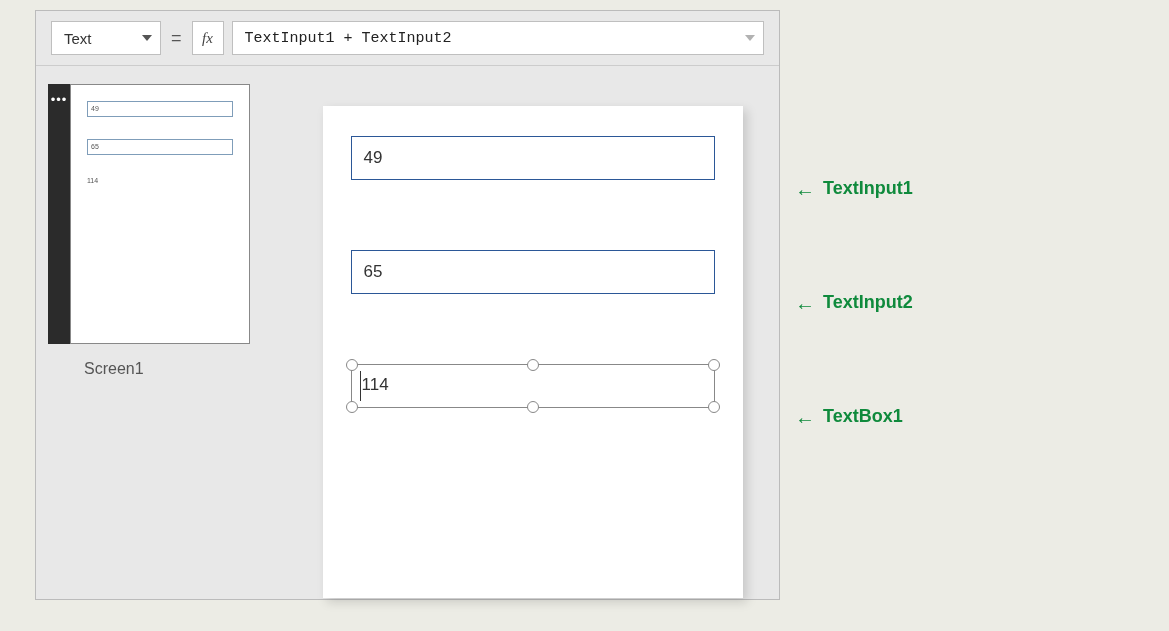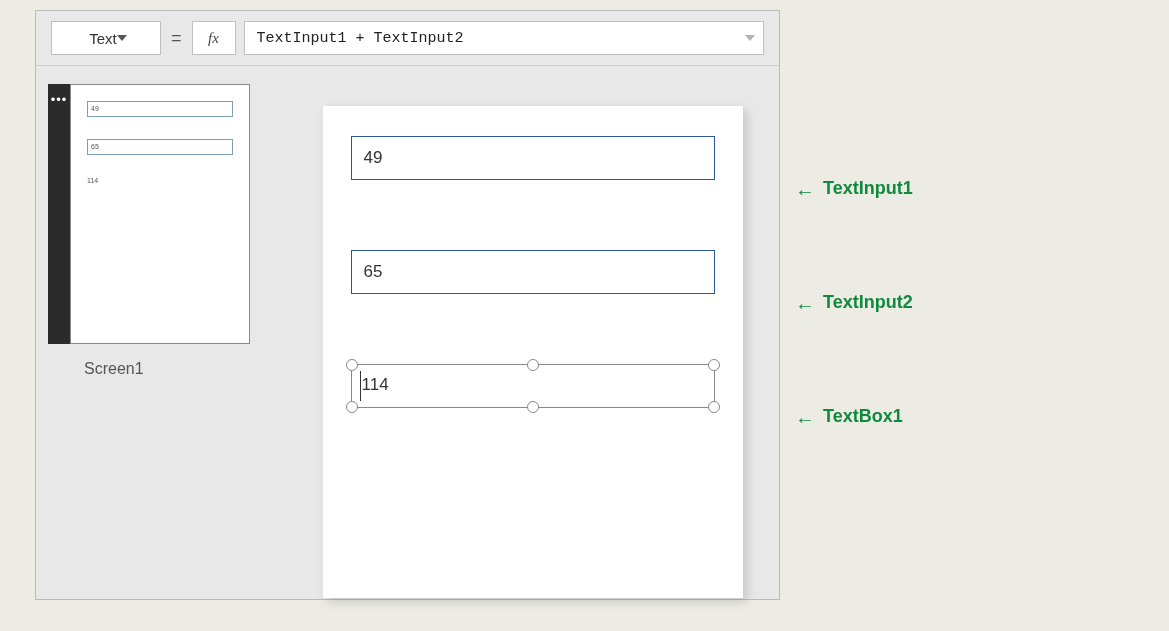--- a/index.html
+++ b/index.html
@@ -25,21 +25,21 @@
       display: flex;
       align-items: center;
       padding: 10px 15px;
       gap: 8px;
       border-bottom: 1px solid #ccc;
       background: #e8e8e8;
     }
     .property-select {
       display: flex;
       align-items: center;
-      justify-content: center;
+      justify-content: space-between;
       width: 110px;
       height: 34px;
       background: #fff;
       border: 1px solid #bfbfbf;
       padding: 0 8px 0 12px;
       font-size: 15px;
     }
     .chevron-down {
       width: 0; height: 0;
       border-left: 5px solid transparent;
@@ -48,21 +48,21 @@
     }
     .equals {
       font-size: 18px;
       color: #555;
       padding: 0 2px;
     }
     .fx-box {
       display: flex;
       align-items: center;
       justify-content: center;
-      width: 44px;
+      width: 32px;
       height: 34px;
       background: #fff;
       border: 1px solid #bfbfbf;
       font-family: Georgia, serif;
       font-style: italic;
       font-size: 15px;
       color: #444;
     }
     .formula-input {
       flex: 1;

